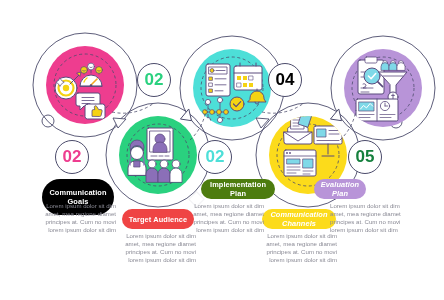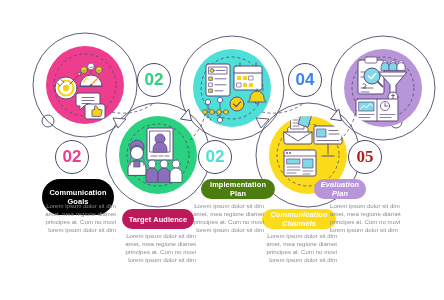--- a/index.html
+++ b/index.html
@@ -340,31 +340,31 @@
 
   <div class="num" style="left:55px; top:140px; color:#ee3d8f;">
     <span>02</span>
   </div>
   <div class="num" style="left:137px; top:63px; color:#2ad17f;">
     <span>02</span>
   </div>
   <div class="num" style="left:198px; top:140px; color:#4ddfd8;">
     <span>02</span>
   </div>
-  <div class="num" style="left:288px; top:63px; color:#3b82f6;">
+  <div class="num" style="left:268px; top:63px; color:#000000;">
     <span>04</span>
   </div>
-  <div class="num" style="left:348px; top:140px; color:#b91c1c;font-family:Liberation Serif, serif;">
+  <div class="num" style="left:348px; top:140px; color:#15803d;">
     <span>05</span>
   </div>
 
   <div class="pill" style="left:42px; top:179px; width:72px; height:36px; background:#000000;">
     <span>Communication Goals</span>
   </div>
-  <div class="pill" style="left:122px; top:209px; width:72px; height:20px; background:#be185d;">
+  <div class="pill" style="left:122px; top:209px; width:72px; height:20px; background:#ef4444;">
     <span>Target Audience</span>
   </div>
   <div class="pill" style="left:201px; top:179px; width:74px; height:20px; background:#4d7c0f;">
     <span>Implementation Plan</span>
   </div>
   <div class="pill" style="left:262px; top:209px; width:74px; height:20px; background:#fcdb1b;font-style:italic;">
     <span>Communication Channels</span>
   </div>
   <div class="pill" style="left:314px; top:179px; width:52px; height:20px; background:#b894d8;font-style:italic;">
     <span>Evaluation Plan</span>

